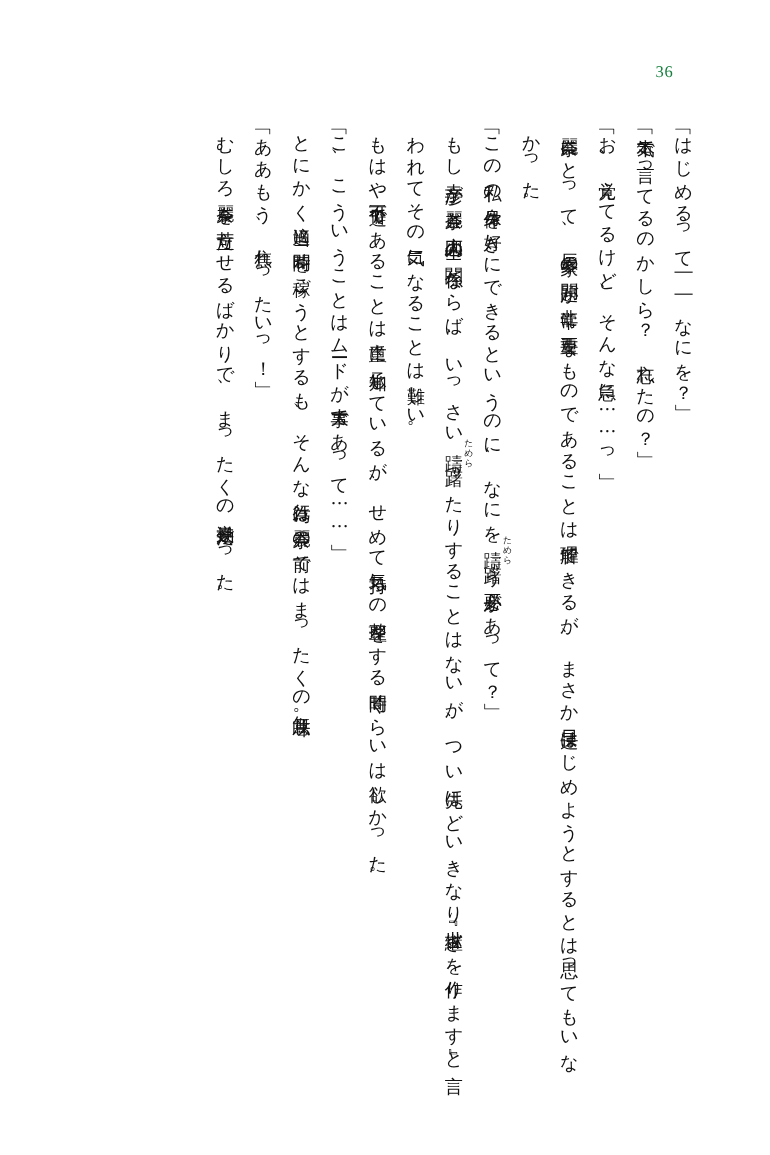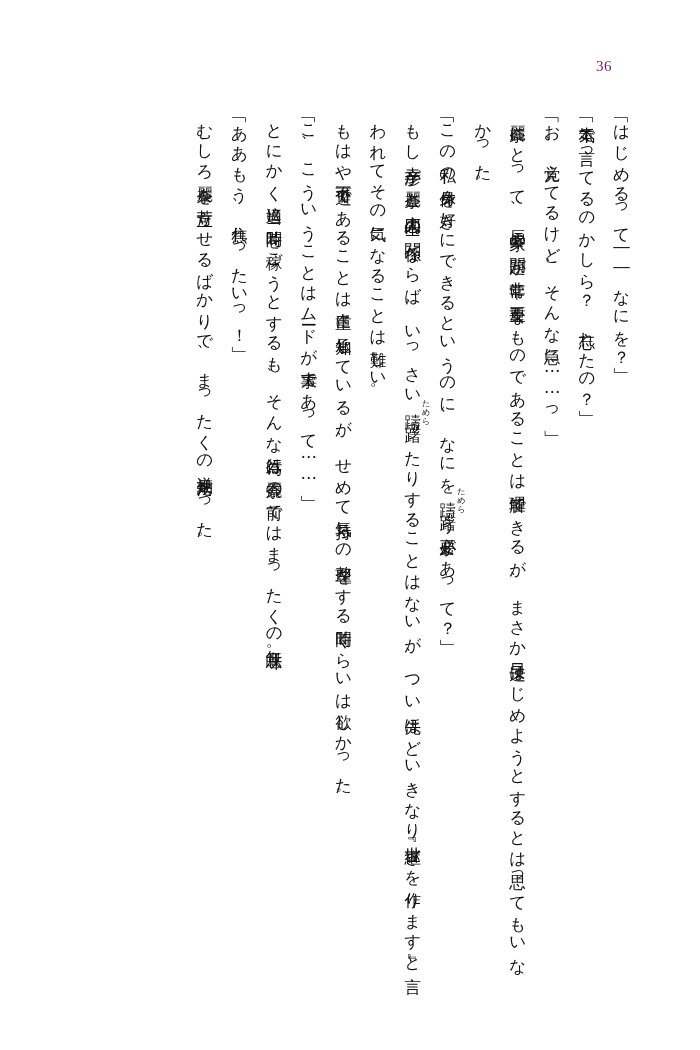--- a/index.html
+++ b/index.html
@@ -21,21 +21,21 @@
     height: 1050px;
     box-sizing: border-box;
     background: #fff;
   }
   .page-number {
     position: absolute;
     top: 58px;
     right: 88px;
     font-size: 15px;
     font-family: "Liberation Serif", serif;
-    color: #701a75;
+    color: #15803d;
     letter-spacing: 0.5px;
   }
   .text-block {
     position: absolute;
     top: 112px;
     right: 62px;
     left: 78px;
     height: 855px;
     writing-mode: vertical-rl;
     text-orientation: upright;

